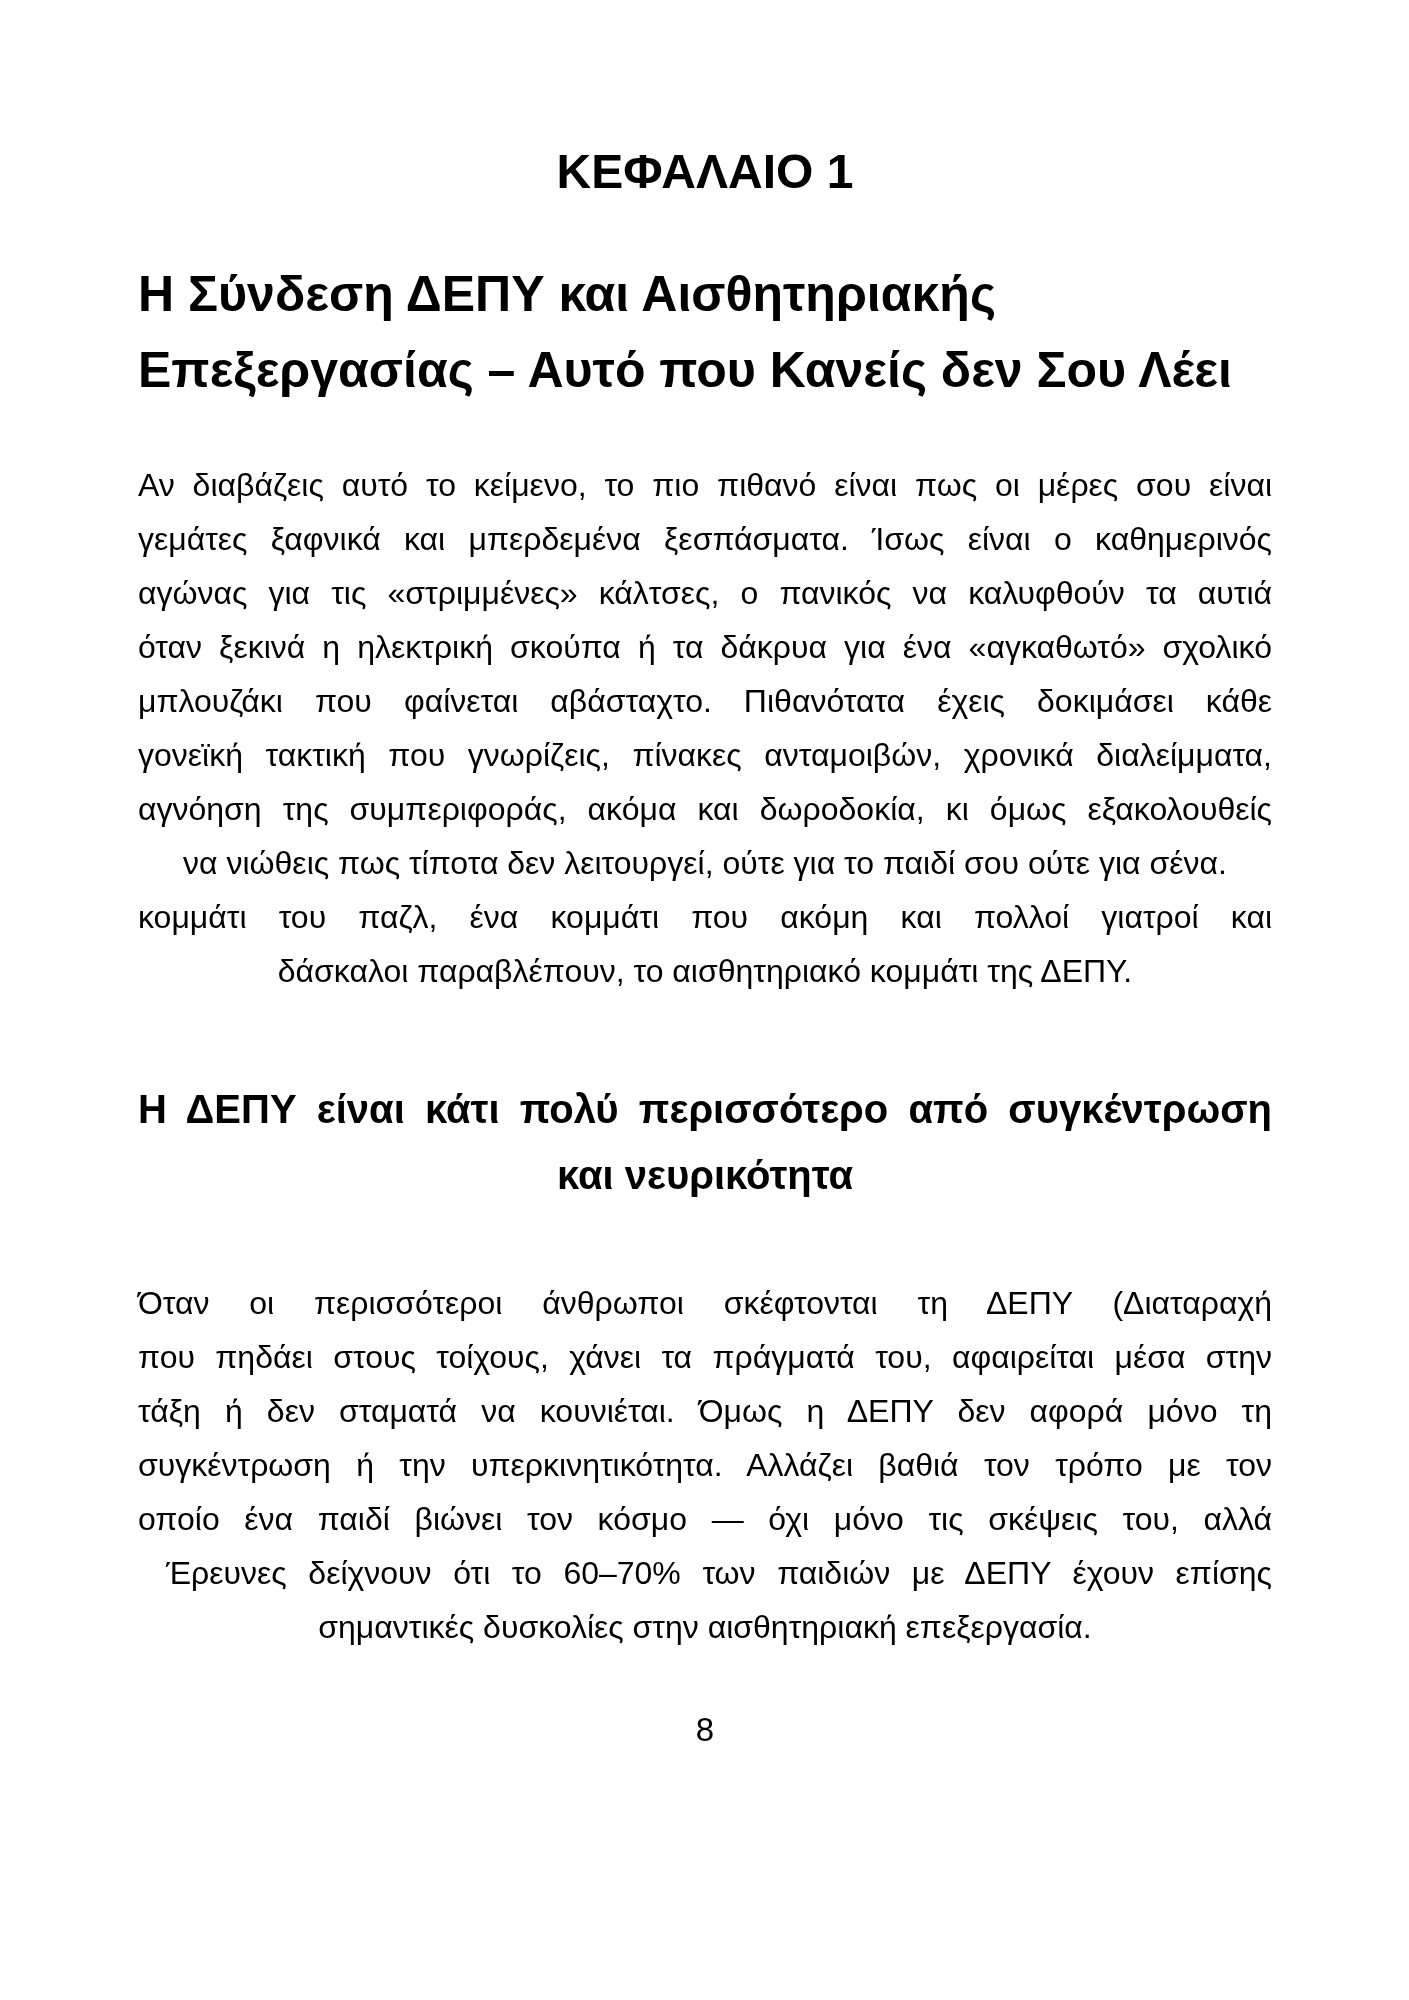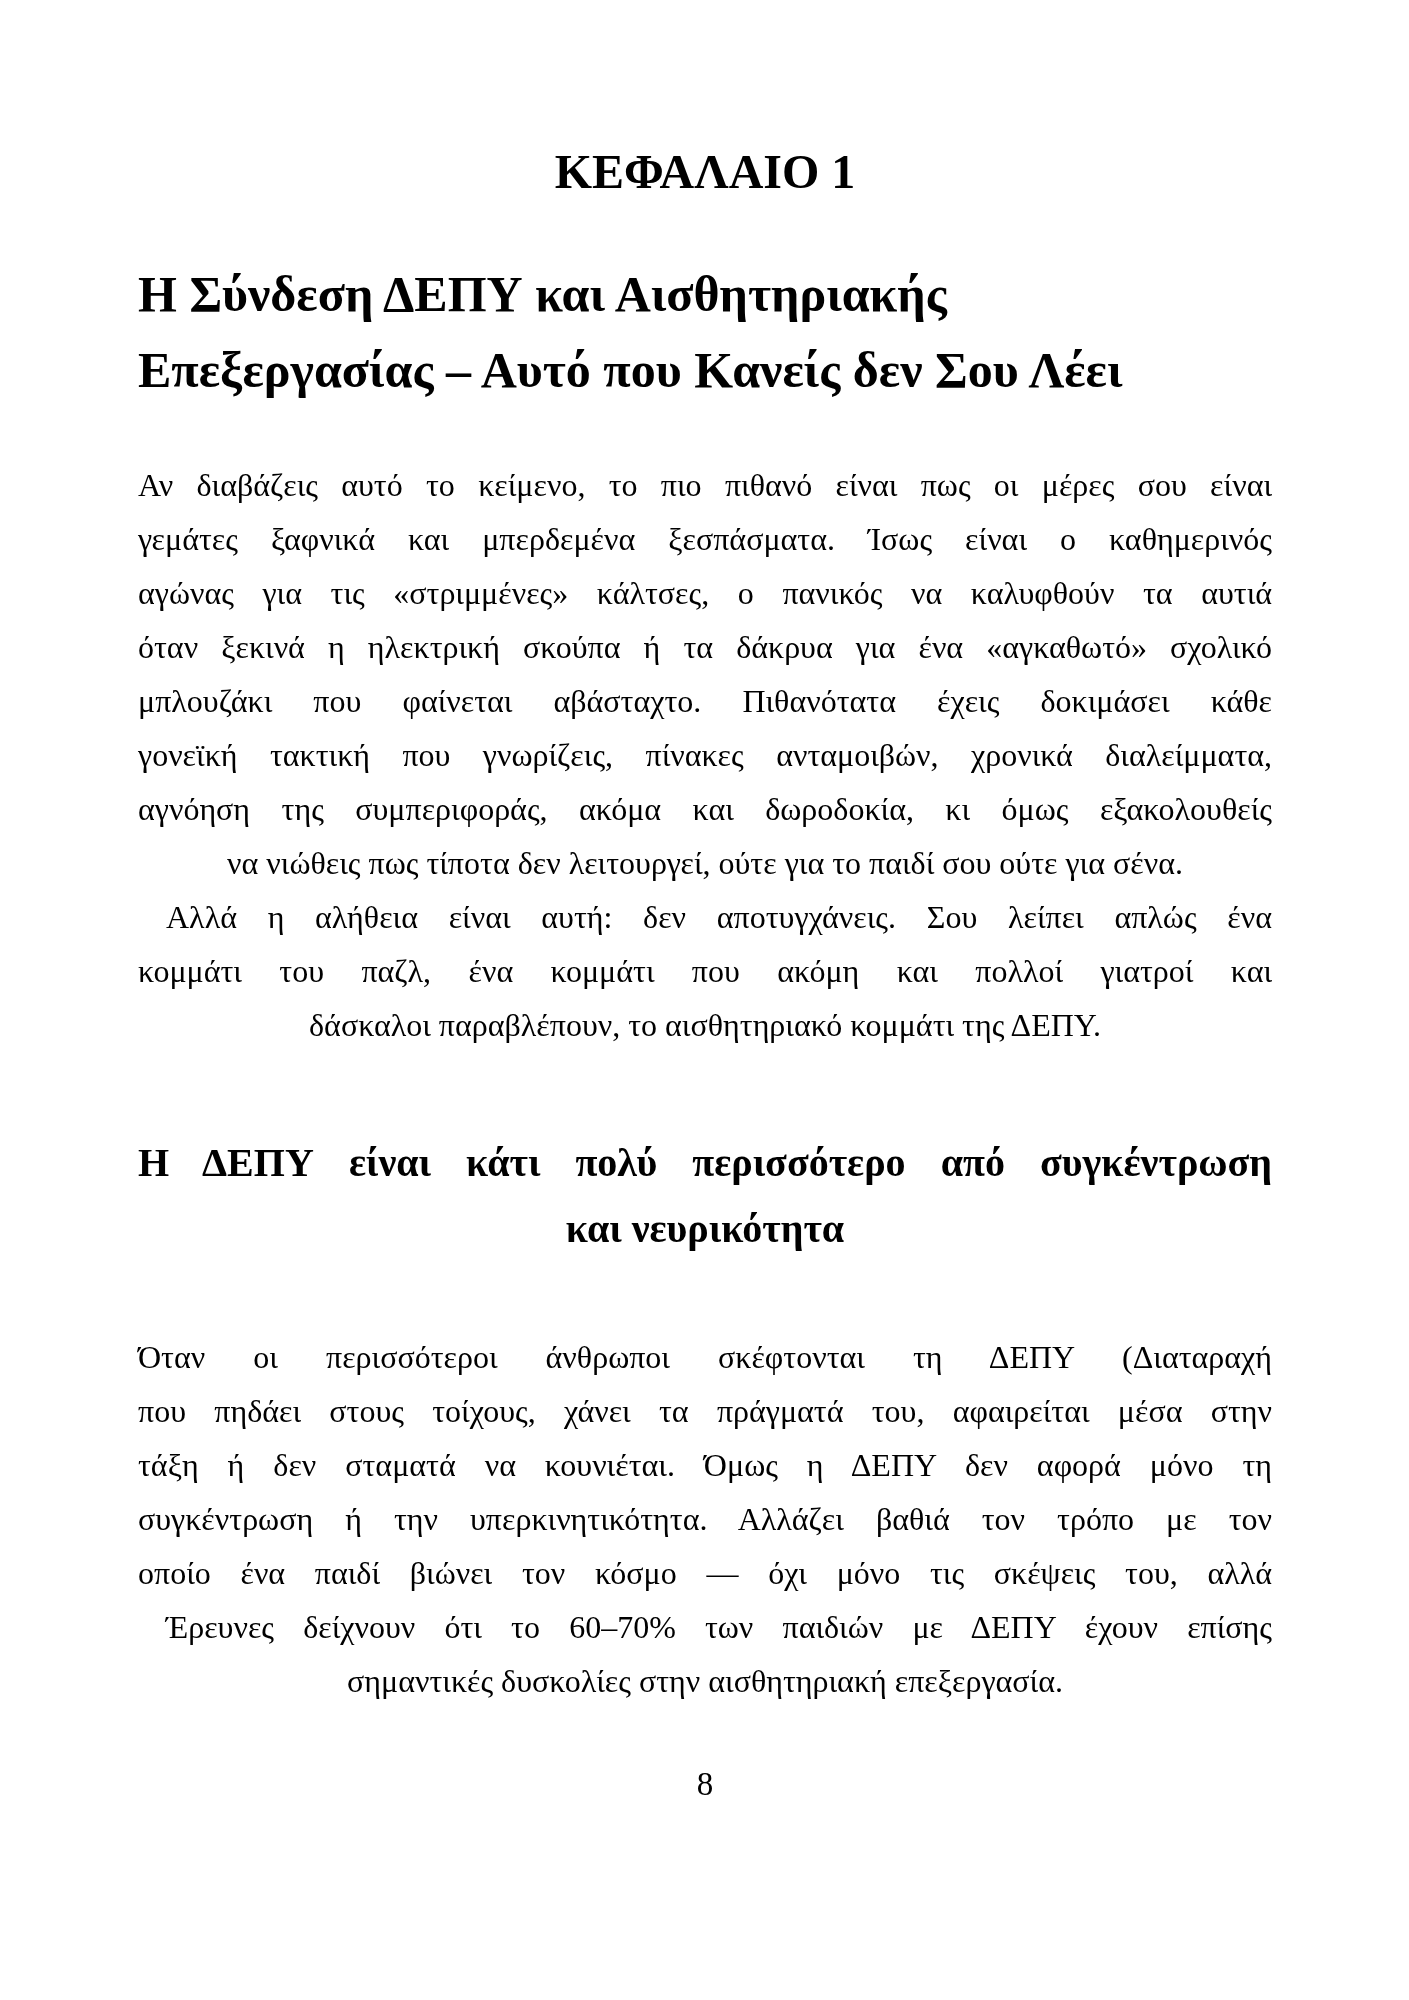--- a/index.html
+++ b/index.html
@@ -6,21 +6,21 @@
     margin: 0;
     padding: 0;
     background: #ffffff;
   }
   .page {
     position: relative;
     width: 1409px;
     height: 2000px;
     background: #ffffff;
     color: #000000;
-    font-family: Liberation Serif, serif;
+    font-family: Liberation Sans, sans-serif;
     overflow: hidden;
   }
   .content {
     width: 1134px;
     margin-left: 138px;
   }
   .chapter-label {
     margin: 146px 0 0 0;
     font-size: 48px;
     line-height: 52px;
@@ -80,21 +80,20 @@
           <div class="line line-just">Αν διαβάζεις αυτό το κείμενο, το πιο πιθανό είναι πως οι μέρες σου είναι</div>
           <div class="line line-just">γεμάτες ξαφνικά και μπερδεμένα ξεσπάσματα. Ίσως είναι ο καθημερινός</div>
           <div class="line line-just">αγώνας για τις «στριμμένες» κάλτσες, ο πανικός να καλυφθούν τα αυτιά</div>
           <div class="line line-just">όταν ξεκινά η ηλεκτρική σκούπα ή τα δάκρυα για ένα «αγκαθωτό» σχολικό</div>
           <div class="line line-just">μπλουζάκι που φαίνεται αβάσταχτο. Πιθανότατα έχεις δοκιμάσει κάθε</div>
           <div class="line line-just">γονεϊκή τακτική που γνωρίζεις, πίνακες ανταμοιβών, χρονικά διαλείμματα,</div>
           <div class="line line-just">αγνόηση της συμπεριφοράς, ακόμα και δωροδοκία, κι όμως εξακολουθείς</div>
           <div class="line line-last">να νιώθεις πως τίποτα δεν λειτουργεί, ούτε για το παιδί σου ούτε για σένα.</div>
         </div>
         <div class="paragraph">
-          <div class="line line-just line-indent">Αλλά η αλήθεια είναι αυτή: δεν αποτυγχάνεις. Σου λείπει απλώς ένα</div>
           <div class="line line-just">κομμάτι του παζλ, ένα κομμάτι που ακόμη και πολλοί γιατροί και</div>
           <div class="line line-last">δάσκαλοι παραβλέπουν, το αισθητηριακό κομμάτι της ΔΕΠΥ.</div>
         </div>
         <div class="subheading">
           <div class="line line-just">Η ΔΕΠΥ είναι κάτι πολύ περισσότερο από συγκέντρωση</div>
           <div class="line line-last">και νευρικότητα</div>
         </div>
         <div class="paragraph">
           <div class="line line-just">Όταν οι περισσότεροι άνθρωποι σκέφτονται τη ΔΕΠΥ (Διαταραχή</div>
           <div class="line line-just">που πηδάει στους τοίχους, χάνει τα πράγματά του, αφαιρείται μέσα στην</div>

